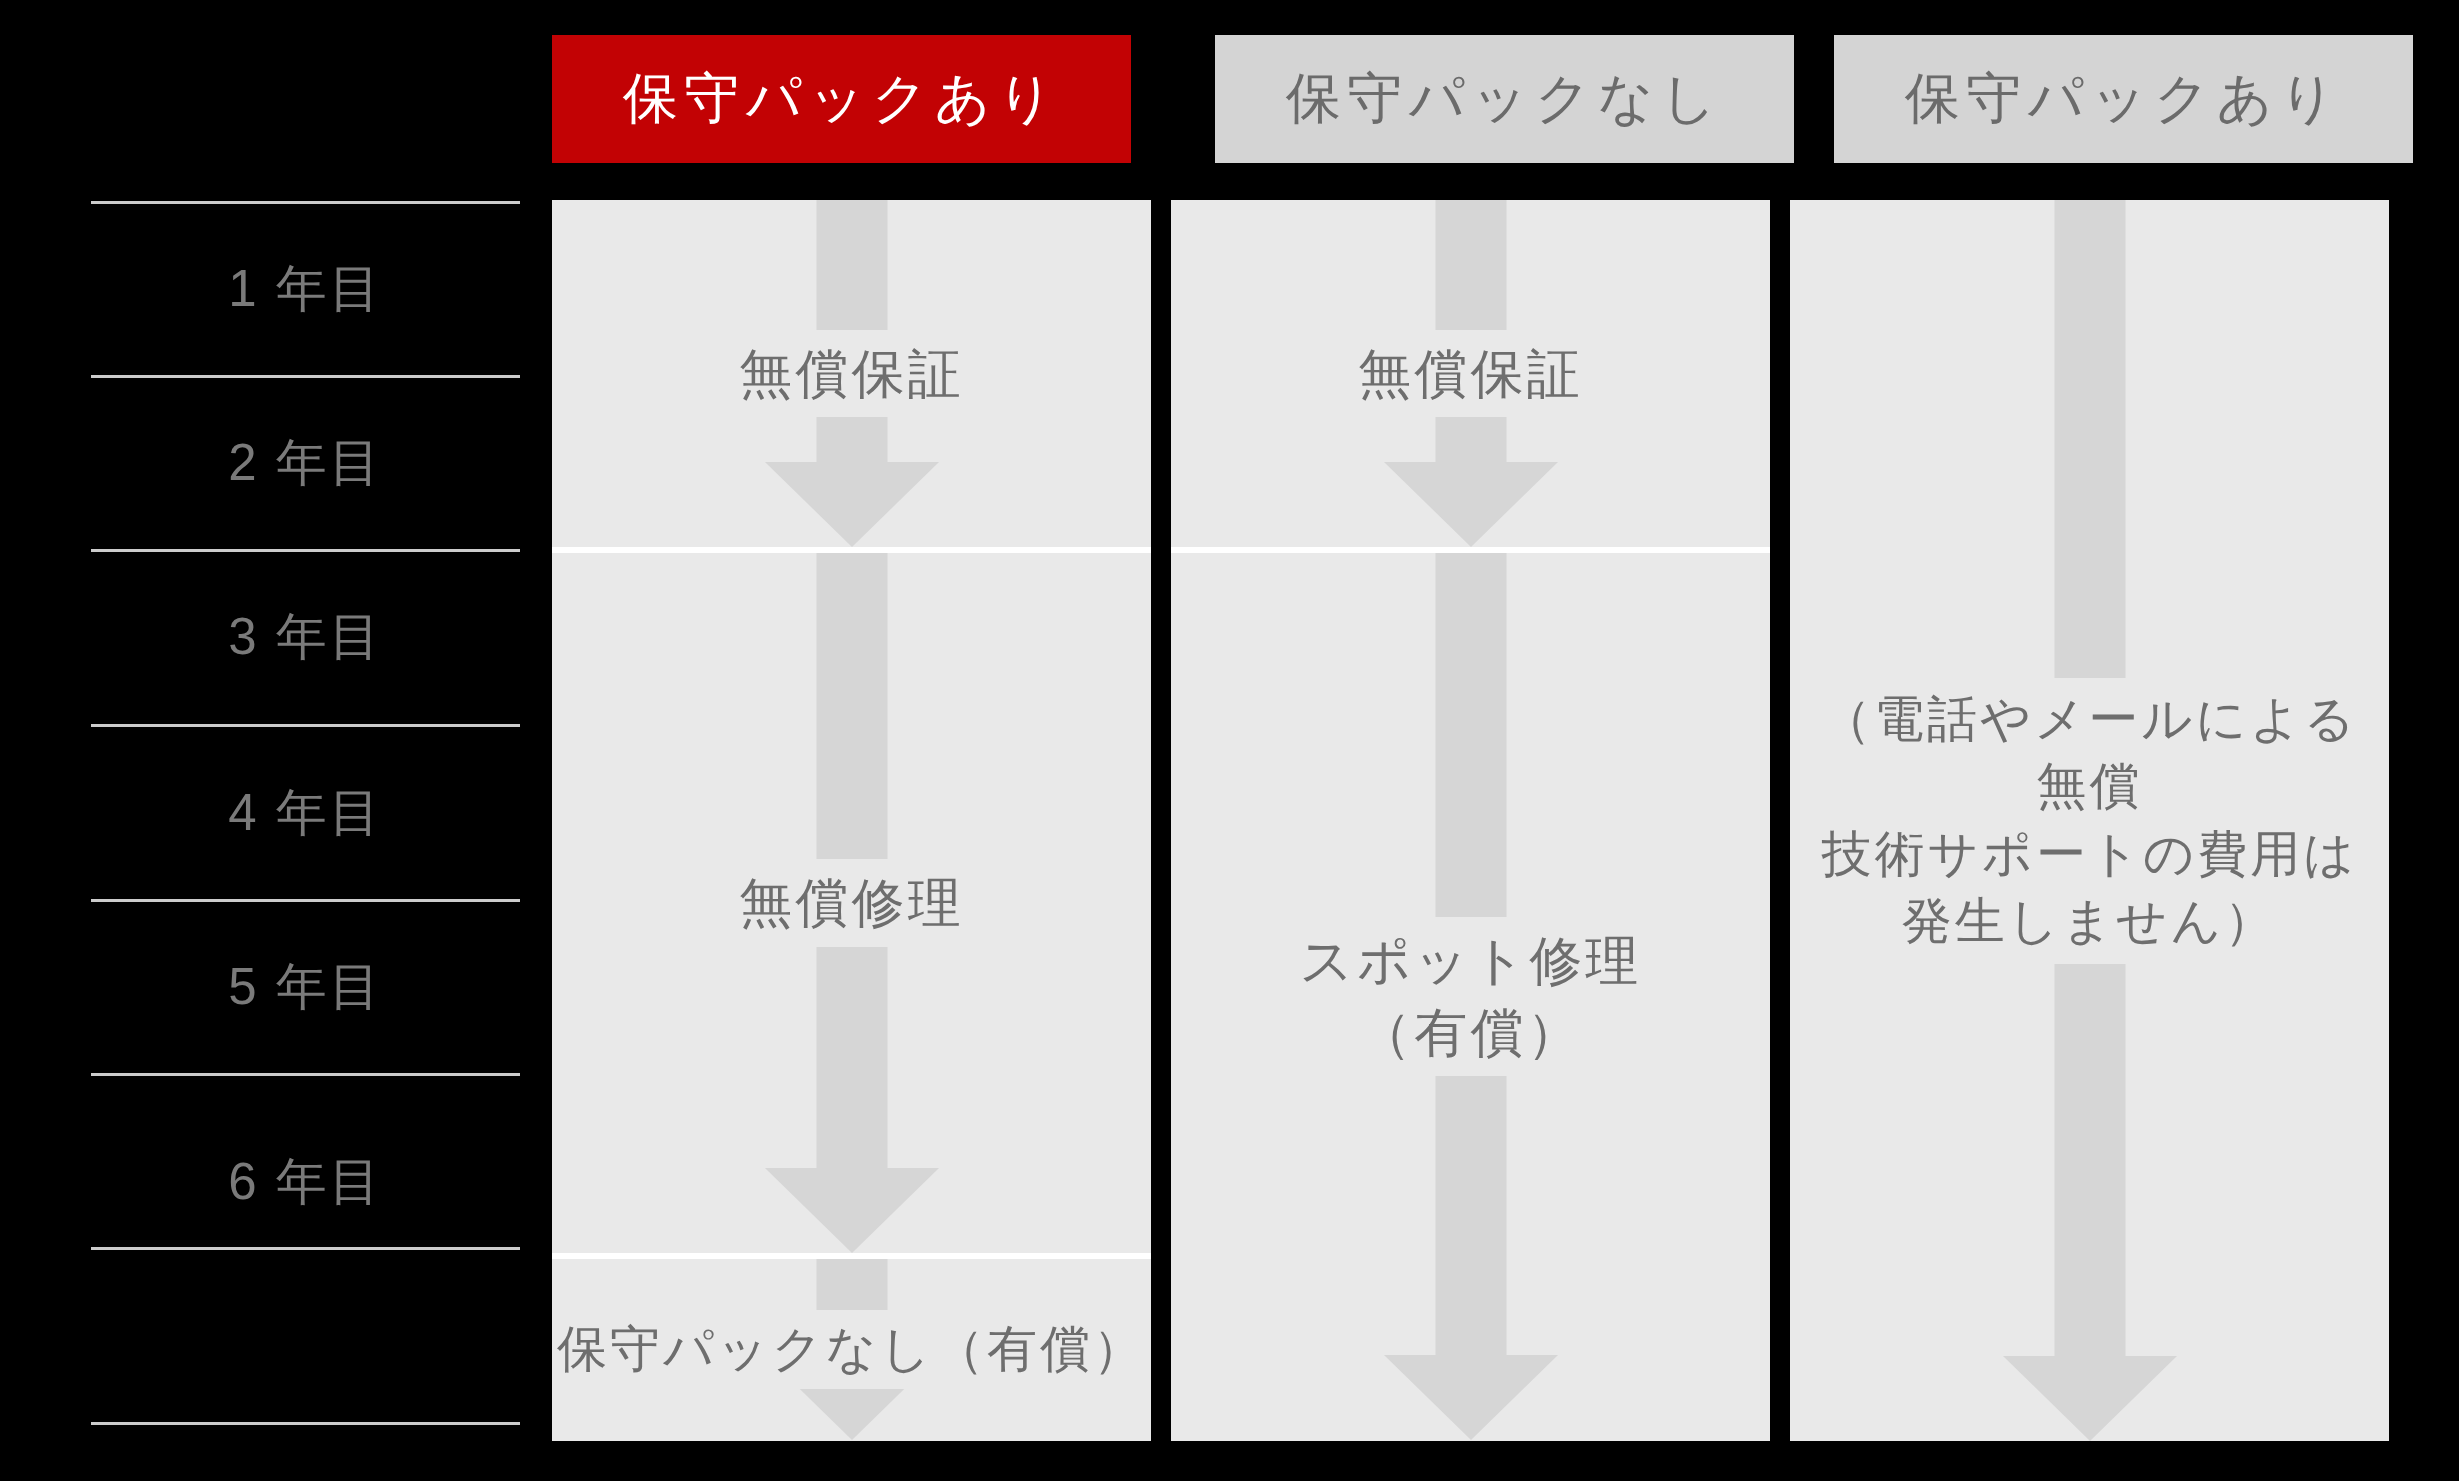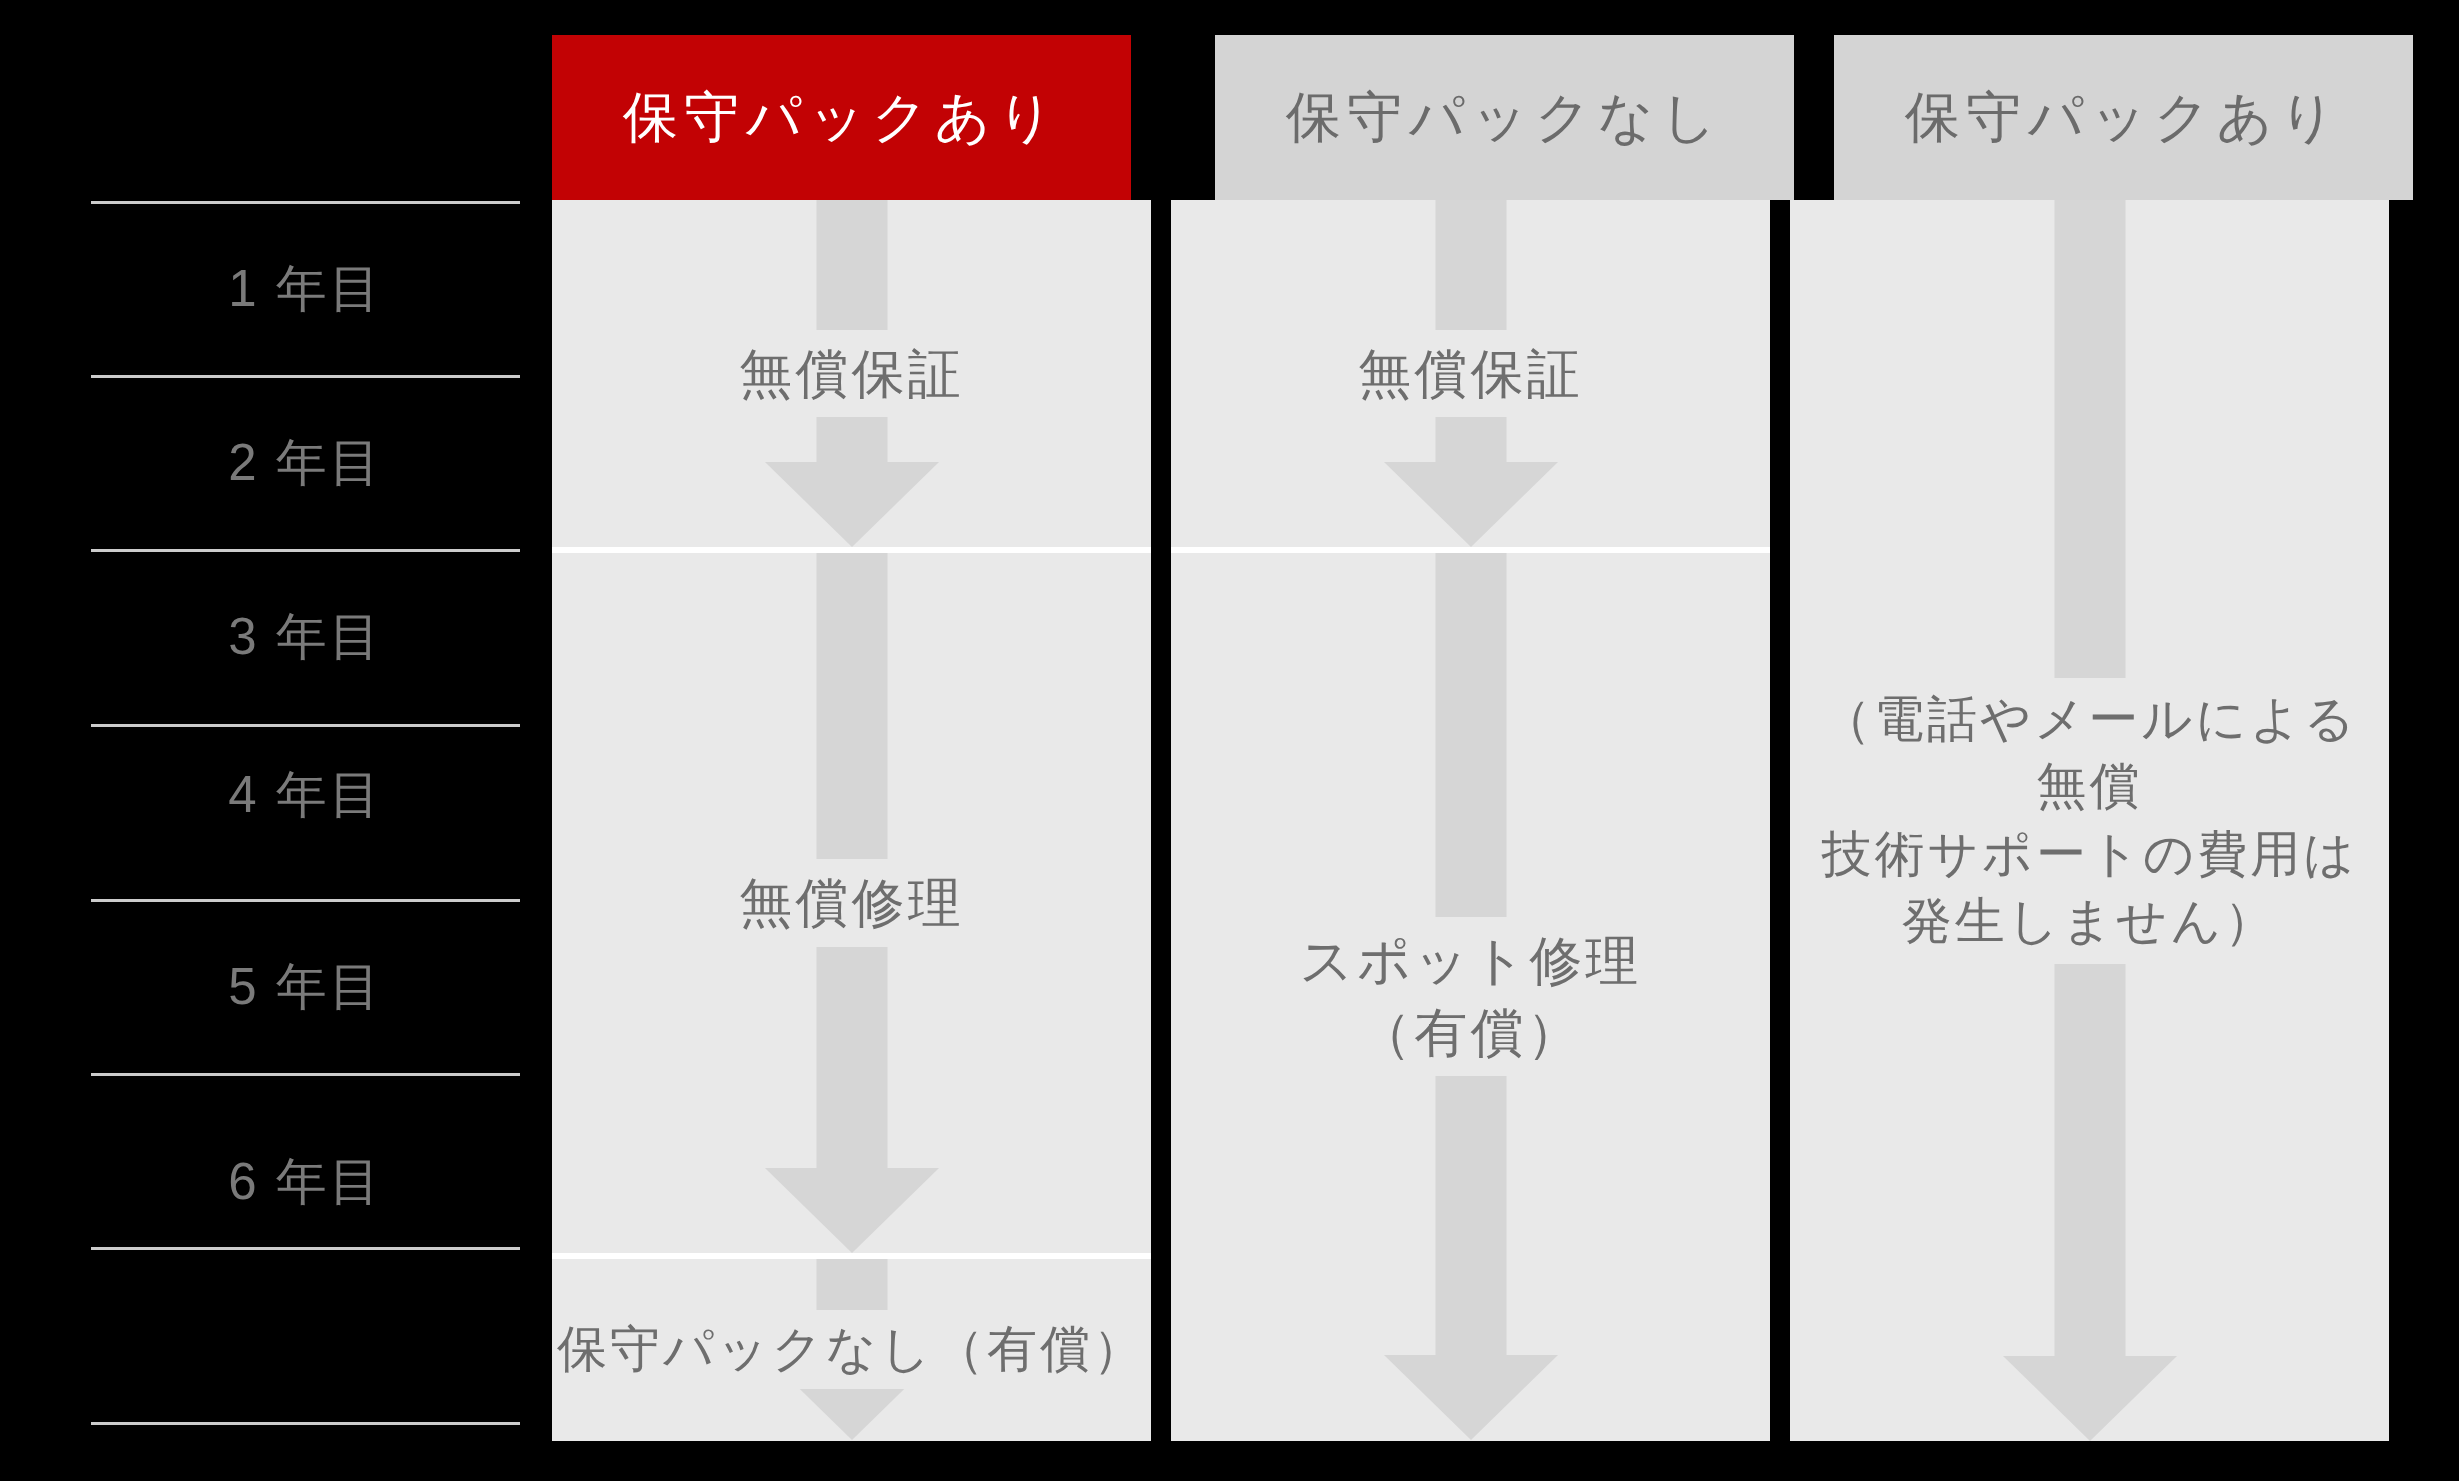--- a/index.html
+++ b/index.html
@@ -27,21 +27,21 @@
     background:var(--yline);
   }
   .yrow{
     position:absolute;left:91px;width:429px;
     display:flex;align-items:center;justify-content:center;
     color:var(--ytext);
     font-size:51px;letter-spacing:0.05em;
   }
   
   .col-header{
-    position:absolute;top:35px;height:165px;width:579px;
+    position:absolute;top:35px;height:128px;width:579px;
     display:flex;align-items:center;justify-content:center;
     font-size:55px;font-weight:500;letter-spacing:0.12em;
   }
   .col-header.red{background:var(--red);color:#ffffff;}
   .col-header.gray{background:var(--hdr-gray);color:var(--hdr-text);margin-left:44px;}
   .col-body{
     position:absolute;top:200px;height:1241px;width:579px;
     background:var(--body-bg);
     padding-left:20px;
   }
@@ -91,21 +91,21 @@
 
   <div class="yrow" style="top:205px;height:169px">
       <span>1 年目</span>
     </div>
   <div class="yrow" style="top:378px;height:171px">
       <span>2 年目</span>
     </div>
   <div class="yrow" style="top:552px;height:171px">
       <span>3 年目</span>
     </div>
-  <div class="yrow" style="top:709px;height:172px">
+  <div class="yrow" style="top:727px;height:172px">
       <span>4 年目</span>
     </div>
   <div class="yrow" style="top:902px;height:171px">
       <span>5 年目</span>
     </div>
   <div class="yrow" style="top:1076px;height:213px">
       <span>6 年目</span>
     </div>
 
   <div class="col-header red" style="left:552px">保守パックあり</div>

